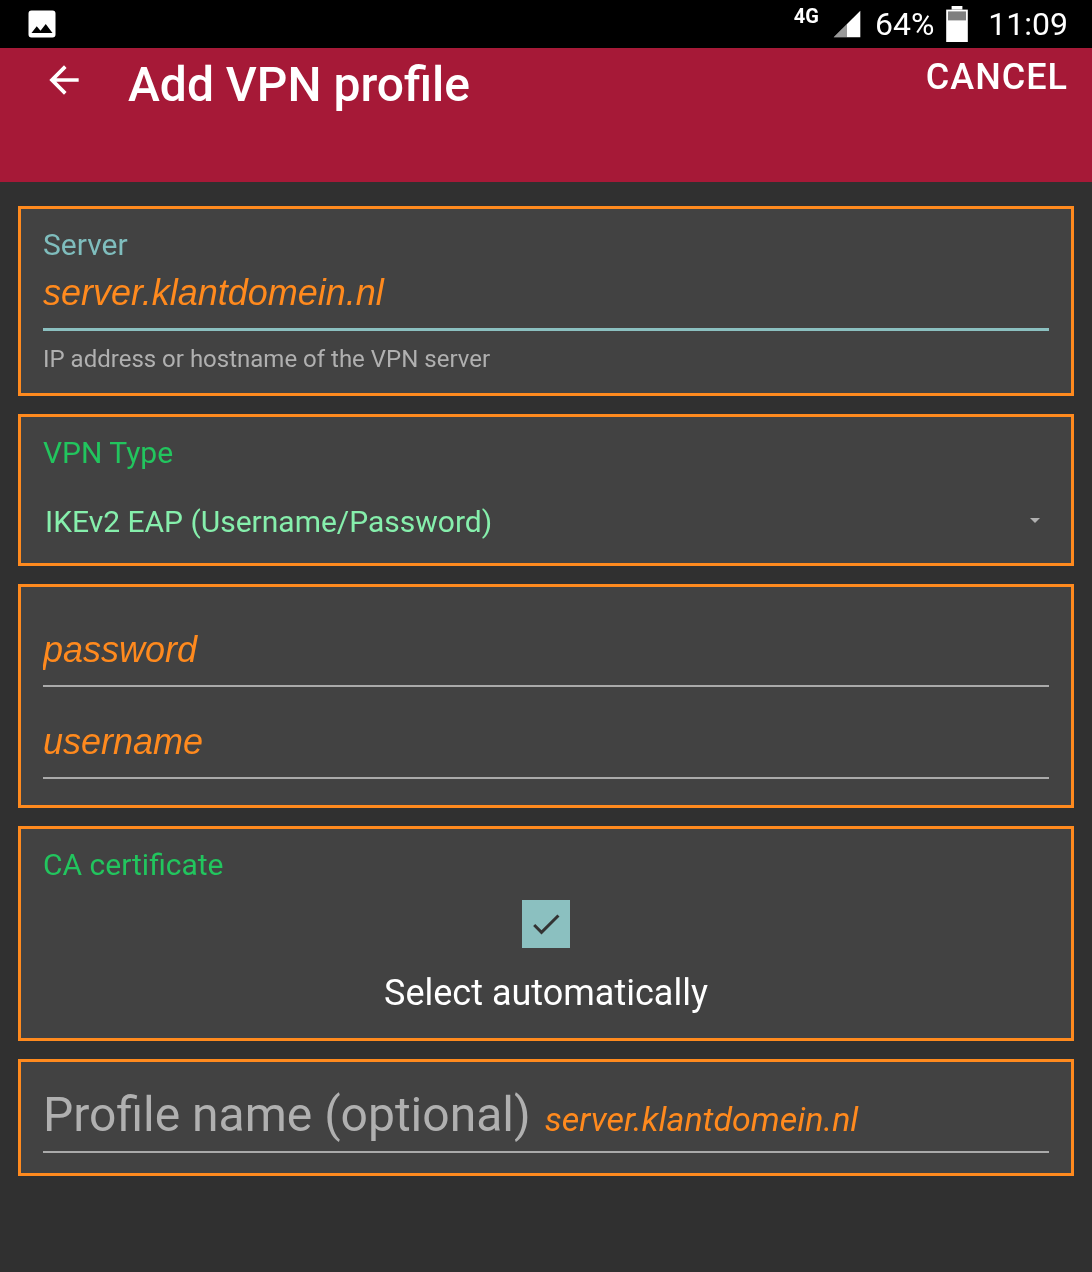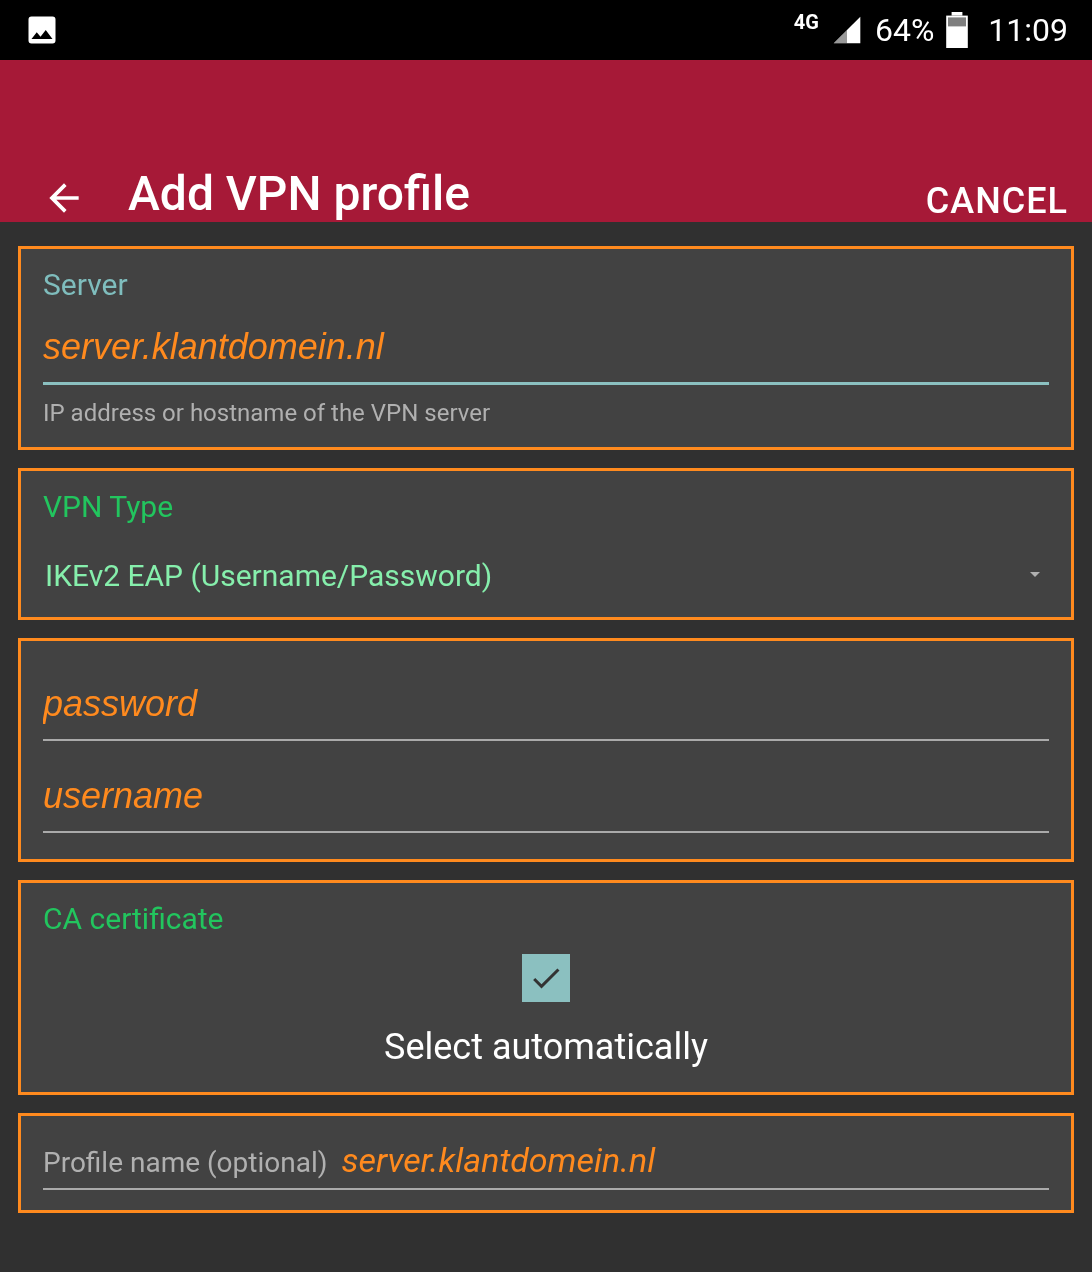--- a/index.html
+++ b/index.html
@@ -1,38 +1,38 @@
 <!DOCTYPE html>
 <html><head>
 <meta charset="utf-8">
 <style>
   * { box-sizing: border-box; margin: 0; padding: 0; }
   html, body { width: 1092px; height: 1272px; font-family: Roboto, Arial, sans-serif; background: #303030; overflow: hidden; }
 
   
   .status-bar {
-    height: 60px;
+    height: 48px;
     background: #000;
     color: #fff;
     display: flex;
     align-items: center;
     padding: 0 24px;
     font-size: 32px;
   }
   .status-left { display: flex; align-items: center; gap: 16px; }
   .status-right { margin-left: auto; display: flex; align-items: center; gap: 12px; }
   .status-icon { display: inline-flex; align-items: center; justify-content: center; }
 
   
   .app-bar {
-    height: 162px;
+    height: 134px;
     background: #a61937;
     color: #fff;
     display: flex;
-    align-items: flex-end;
+    align-items: flex-start;
     padding: 8px 24px 0 40px;
   }
   .back-arrow { width: 48px; height: 48px; display: flex; align-items: center; justify-content: center; margin-right: 40px; cursor: pointer; }
   .app-title { font-size: 48px; font-weight: 500; flex: 1; }
   .app-actions { display: flex; align-items: center; gap: 30px; }
   .btn-save {
     border: 3px solid #ff8a1e;
     padding: 10px 22px;
     font-size: 36px;
     font-weight: 500;
@@ -50,21 +50,21 @@
 
   
   .content { padding: 24px 18px; display: flex; flex-direction: column; gap: 18px; background: #303030; }
   .card {
     background: #424242;
     border: 3px solid #ff8a1e;
     padding: 18px 22px 20px 22px;
   }
 
   .field-label { color: #22c55e; font-size: 30px; margin-bottom: 18px; }
-  .field-label-focused { color: #7fbdbd; font-size: 30px; margin-bottom: 18px; }
+  .field-label-focused { color: #7fbdbd; font-size: 30px; margin-bottom: 4px; }
 
   .text-input {
     width: 100%;
     background: transparent;
     border: none;
     border-bottom: 3px solid #8bc0c0;
     color: #ff8a1e;
     font-size: 36px;
     font-style: italic;
     padding: 6px 0 14px 0;
@@ -105,21 +105,21 @@
   }
   .checkbox-label { color: #fff; font-size: 36px; }
 
   .profile-row {
     display: flex;
     align-items: baseline;
     gap: 14px;
     border-bottom: 2px solid #aaa;
     padding: 6px 0 8px 0;
   }
-  .profile-label { color: #b0b0b0; font-size: 28px; white-space: nowrap; }
+  .profile-label { color: #b0b0b0; font-size: 48px; white-space: nowrap; }
   .profile-value { color: #ff8a1e; font-style: italic; font-size: 34px; flex: 1; }
 
 </style>
 </head>
 <body>
 
 <div class="status-bar">
   <div class="status-left">
     <span class="status-icon">
       <svg width="36" height="36" viewBox="0 0 24 24" fill="#fff">

